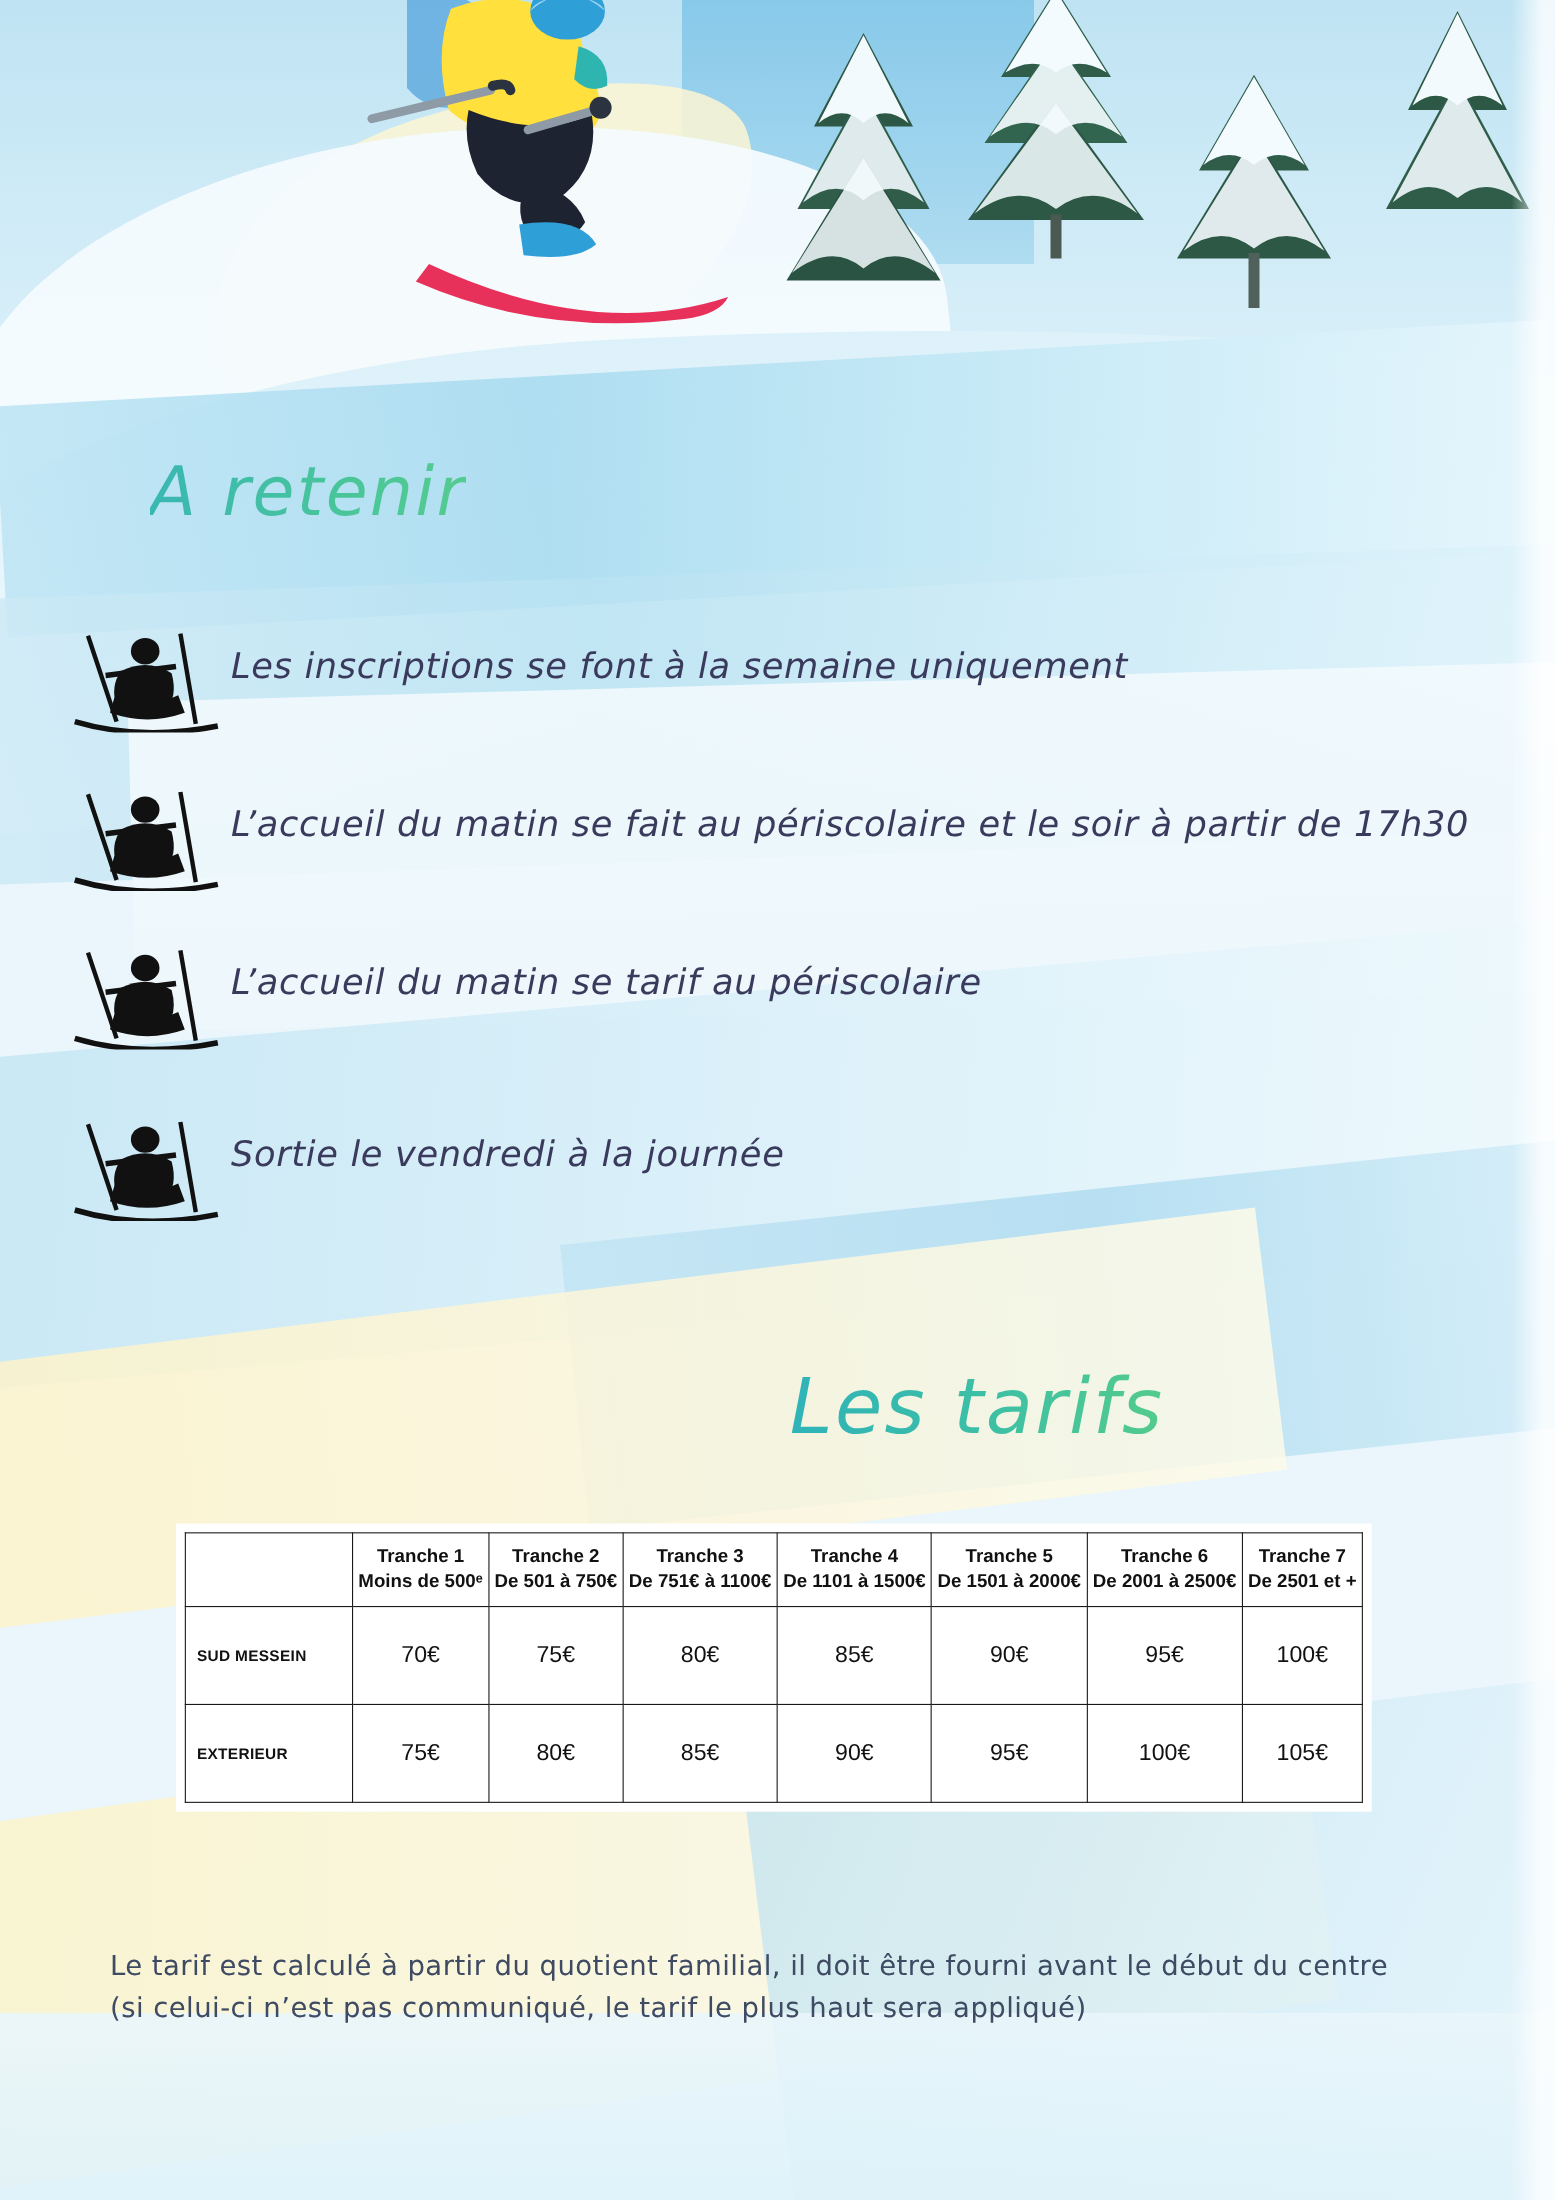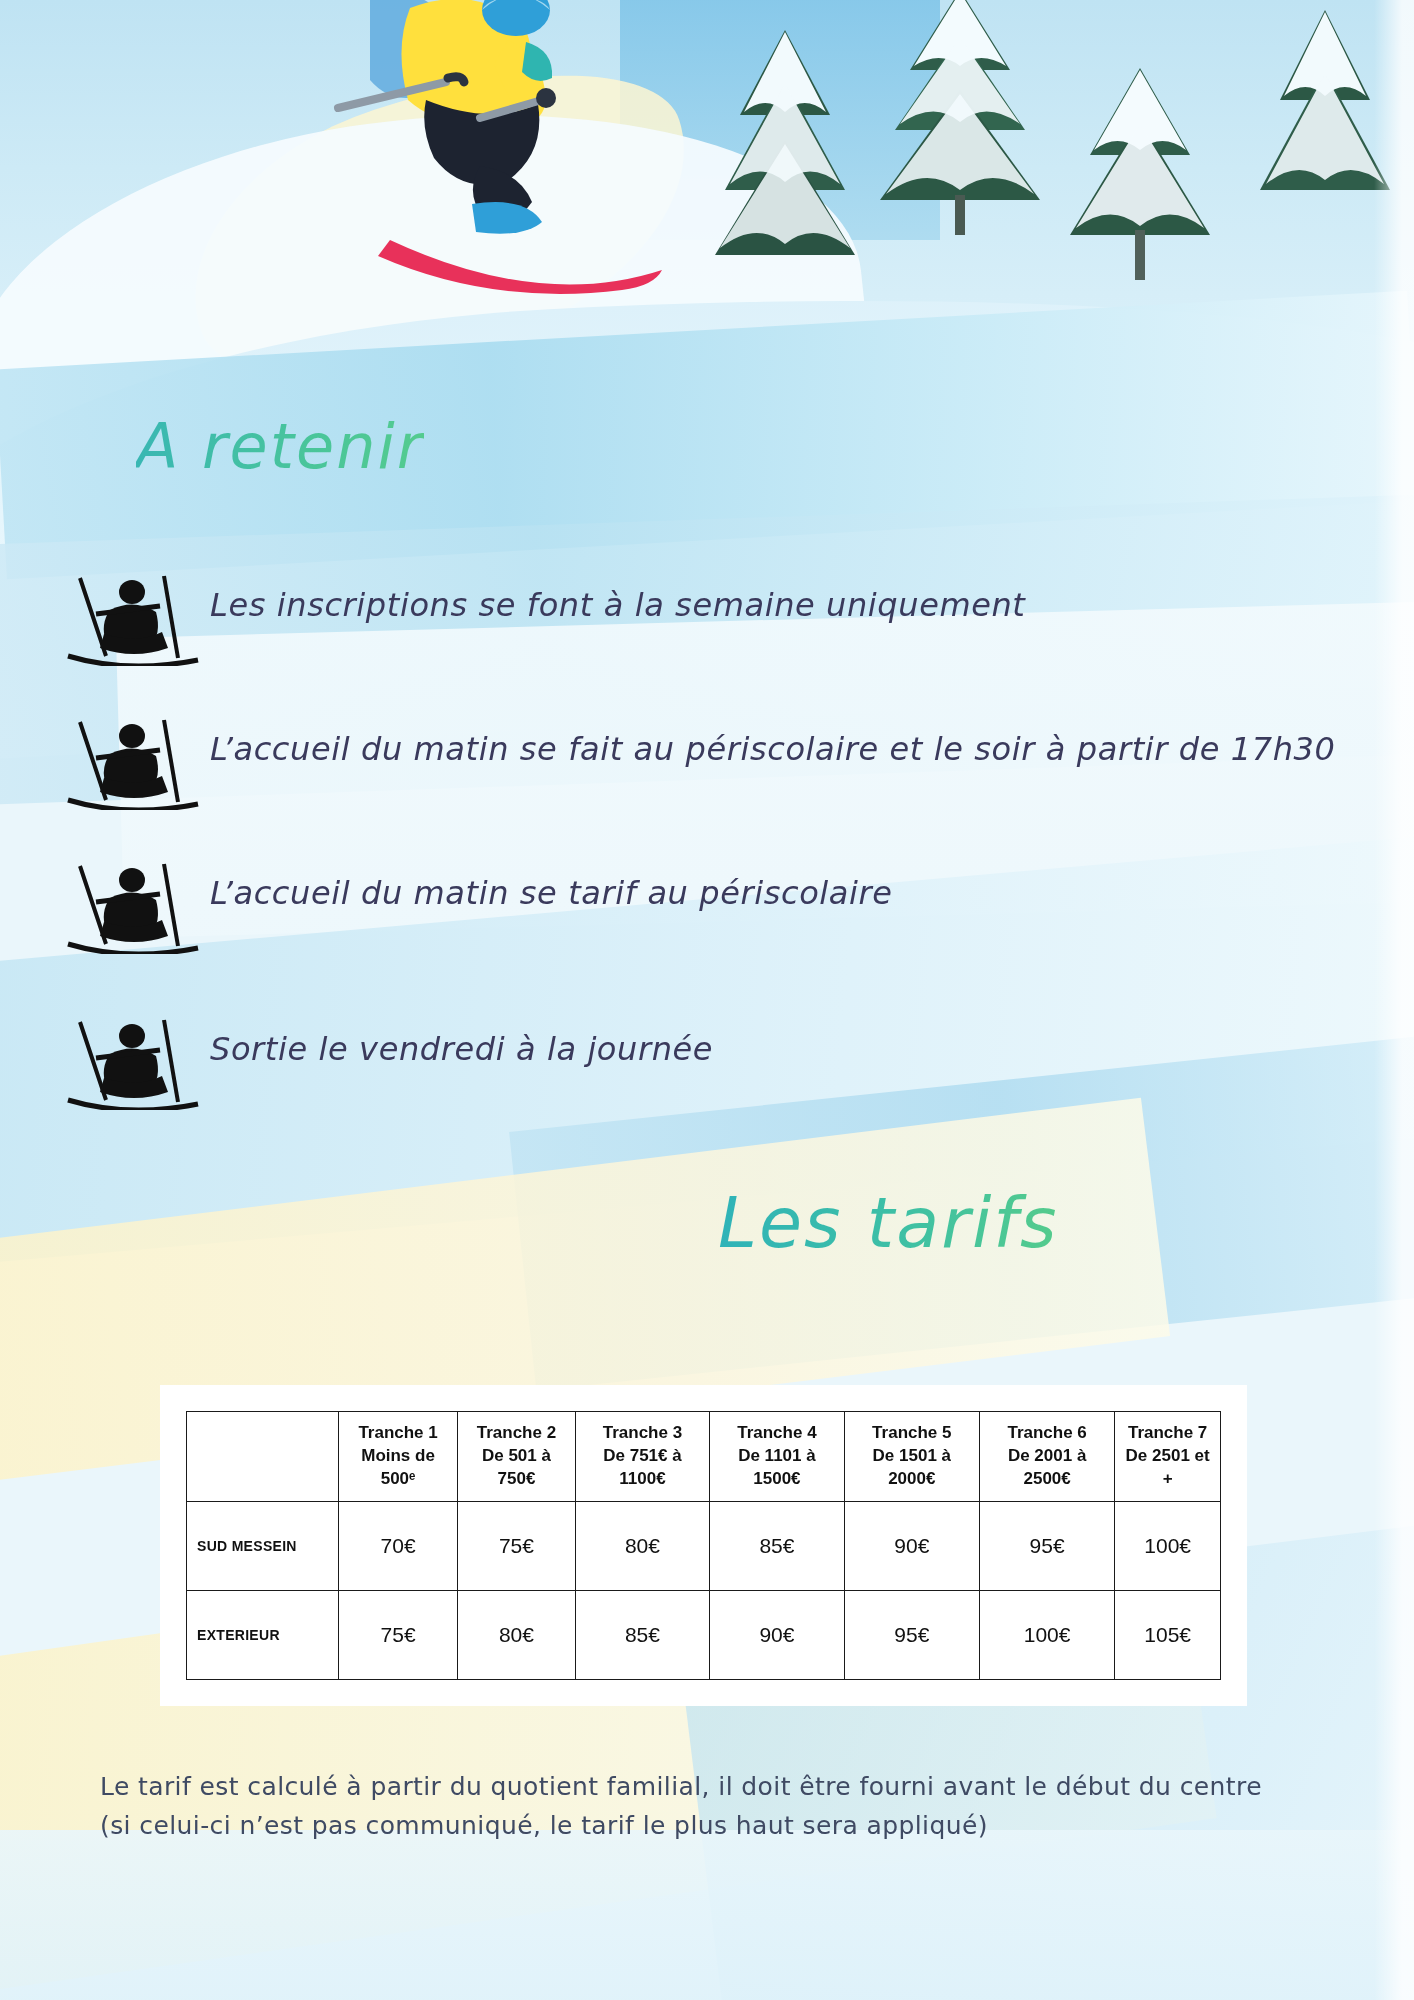--- a/index.html
+++ b/index.html
@@ -127,30 +127,30 @@
   .bullets{position:absolute;left:60px;top:570px;width:1310px;}
   .bullet{display:flex;align-items:flex-start;margin-bottom:48px;font-style:italic;}
   .bullet .ski-ico{width:150px;flex:0 0 150px;height:96px;position:relative;}
   .bullet .btxt{
     font-family:"DejaVu Sans",sans-serif;
     font-size:32px;line-height:1.45;color:#3a3a5c;
     padding-top:12px;letter-spacing:.6px;
   }
 
   #title-tarifs{
-    position:absolute;left:718px;top:1182px;
+    position:absolute;left:718px;top:1238px;
     font-size:70px;font-style:italic;
     background:linear-gradient(90deg,#2fb3b8 0%,#3ec0a4 55%,#54cb8c 100%);
     -webkit-background-clip:text;background-clip:text;color:transparent;
   }
 
   .table-wrap{
     position:absolute;left:160px;top:1385px;width:1087px;
     background:#ffffff;
-    padding:26px;
+    padding:8px;
     box-sizing:border-box;
   }
   table.tarifs{
     border-collapse:collapse;width:100%;
     font-family:"Liberation Sans",sans-serif;
   }
   table.tarifs th,table.tarifs td{
     border:1px solid #1a1a1a;
     text-align:center;
     font-size:17px;

